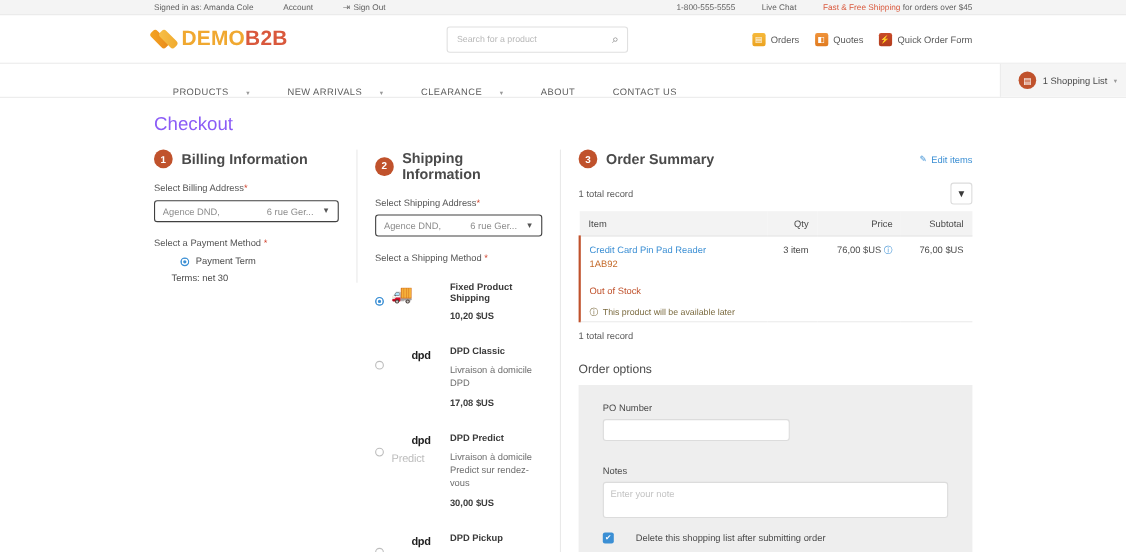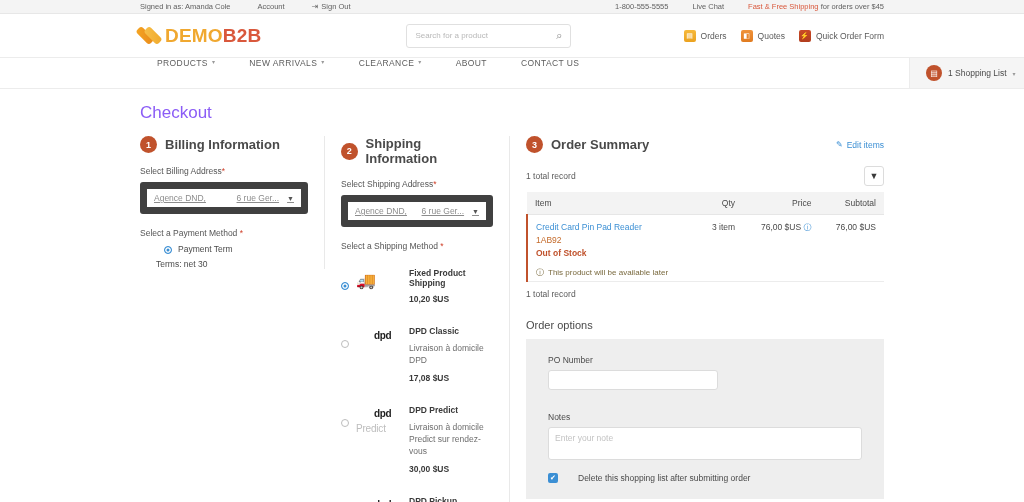--- a/index.html
+++ b/index.html
@@ -64,21 +64,21 @@
   .ico-quick  { background: linear-gradient(180deg,#c94a27,#b23d1d); }
 
   
   .navbar {
     height: 32px; border-top: 1px solid #ececec; border-bottom: 1px solid #ececec;
     display: flex; align-items: stretch; padding-left: 140px; position: relative;
   }
   .navlist { display: flex; align-items: center; gap: 0; }
   .navitem {
     font-size: 8.5px; color: #5d5d5d; letter-spacing: .4px;
-    padding: 0 17px; display: flex; align-items: flex-start; gap: 4px; cursor: pointer; height: 100%;
+    padding: 0 17px; display: flex; align-items: flex-end; gap: 16px; cursor: pointer; height: 100%;
   }
   .caret { font-size: 6px; color: #9a9a9a; }
   .cart-zone {
     margin-left: auto; width: 115px; background: #f5f5f5;
     display: flex; align-items: center; gap: 6px; padding-left: 16px;
     border-left: 1px solid #ececec; cursor: pointer;
   }
   .cart-ico {
     width: 16px; height: 16px; border-radius: 50%;
     background: #c0522c; color: #fff; font-size: 8px;
@@ -99,23 +99,23 @@
   .step-num {
     width: 17px; height: 17px; border-radius: 50%; background: #c0522c; color: #fff;
     font-size: 9px; display: flex; align-items: center; justify-content: center; font-weight: bold;
   }
   .sec-title { font-size: 13px; color: #4a4a4a; font-weight: bold; }
 
   .field-label { font-size: 8.5px; color: #555; margin-bottom: 6px; }
   .req { color: #d0402a; }
 
   .select {
-    height: 32px; border: 7px solid #404040; border-radius: 3px; background: #fff;
+    height: 20px; border: 1px solid #404040; border-radius: 3px; background: #fff;
     display: flex; align-items: center; padding: 0 7px; font-size: 8.5px; color: #8c8c8c;
-    cursor: pointer; position: relative; text-decoration: underline;
+    cursor: pointer; position: relative;
   }
   .select .s-right { margin-left: auto; display:flex; align-items:center; gap:8px; }
   .select .s-caret { font-size: 7px; color: #555; }
 
   .mt14 { margin-top: 14px; }
 
   .radio-row { display: flex; align-items: flex-start; gap: 6px; margin-top: 6px; margin-left: 24px; }
   .radio {
     width: 8px; height: 8px; border-radius: 50%; border: 1px solid #bdbdbd;
     background: #fff; flex-shrink: 0; margin-top: 2px; cursor: pointer;
@@ -163,21 +163,21 @@
   }
   table.items thead th.left { text-align: left; }
   table.items tbody td {
     padding: 7px 8px 3px 8px; font-size: 8.5px; vertical-align: top;
     border-bottom: 1px solid #ececec;
   }
   table.items tbody td.left { text-align: left; border-left: 2px solid #c0522c; }
   table.items tbody td.right { text-align: right; }
   .item-name { color: #3b8fd4; cursor: pointer; }
   .item-sku { color: #c46a2a; margin-top: 3px; }
-  .item-stock { color: #c0522c; margin-top: 3px; font-weight: bold; }
+  .item-stock { color: #c0522c; margin-top: 14px; }
   .item-avail { color: #7a6a3f; margin-top: 9px; display: flex; gap: 4px; align-items: center; font-size: 8px; }
   .info-dot { color: #3b8fd4; font-size: 8px; }
   .rec-foot { font-size: 8.5px; color: #5a5a5a; margin-top: 7px; }
 
   .order-options-title { font-size: 11px; color: #4a4a4a; margin: 20px 0 8px 0; }
   .options-panel { background: #eeeeee; padding: 16px 22px; }
   .opt-label { font-size: 8.5px; color: #4a4a4a; margin-bottom: 5px; }
   .po-input {
     width: 170px; height: 20px; background: #fff; border: 1px solid #dcdcdc;
     border-radius: 3px; outline: none; font-size: 8.5px; padding: 0 6px;

